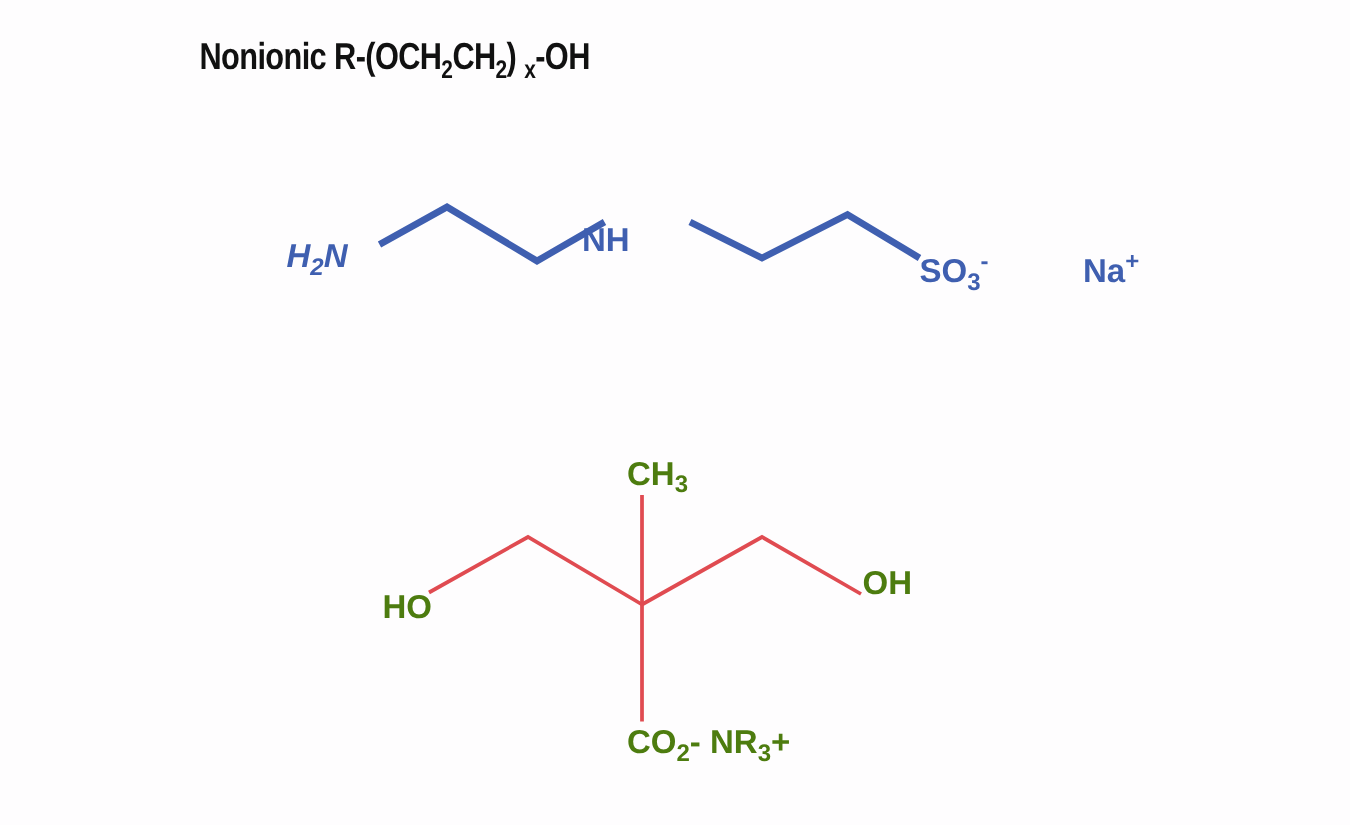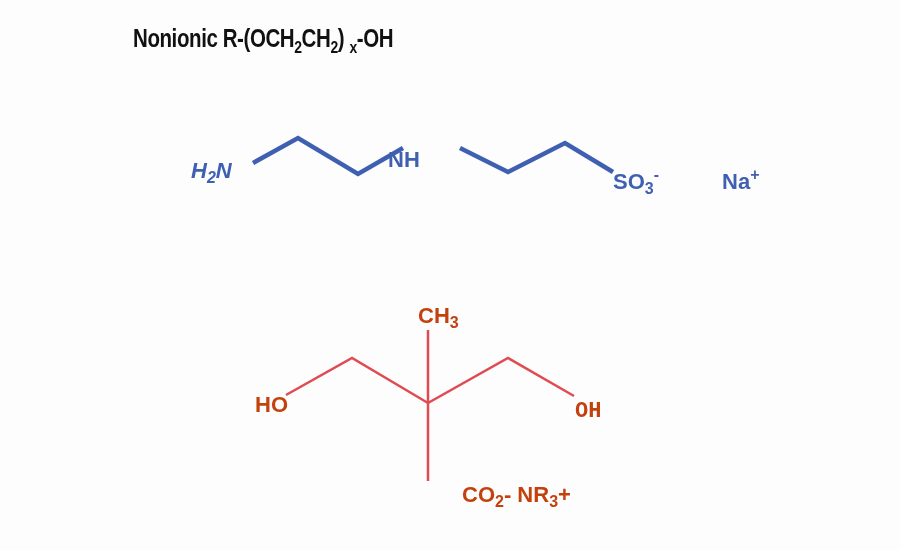--- a/index.html
+++ b/index.html
@@ -1,21 +1,21 @@
 <!DOCTYPE html>
 <html><head>
 <meta charset="utf-8">
 <style>
   html, body { margin:0; padding:0; }
   body { width:900px; height:550px; background:#fefdfe; position:relative; overflow:hidden; font-family:"Liberation Sans", sans-serif; }
   .title { position:absolute; left:133px; top:24px; font-family:"Liberation Sans", sans-serif; font-weight:bold; font-size:25px; color:#111; letter-spacing:-0.5px; transform:scaleX(0.82); transform-origin:left top; white-space:nowrap; }
   .title sub { font-size:17px; vertical-align:-6px; }
   .lbl { position:absolute; font-family:"Liberation Sans", sans-serif; font-weight:bold; font-size:22px; white-space:nowrap; }
   .blue { color:#3f5fb0; }
-  .red { color:#c2410c; }
+  .red { color:#4d7c0f; }
   .lbl sub { font-size:16px; vertical-align:-5px; }
   .lbl sup { font-size:16px; vertical-align:9px; }
   svg { position:absolute; left:0; top:0; }
 </style>
 </head>
 <body>
 
 <div class="title"><span>Nonionic R-(OCH</span><sub>2</sub><span>CH</span><sub>2</sub><span>) </span><sub>x</sub><span>-OH</span></div>
 
 <svg width="900" height="550">
@@ -26,14 +26,14 @@
   <line x1="428" y1="330" x2="428" y2="481" stroke="#e04b51" stroke-width="2.5"></line>
 </svg>
 
 <div class="lbl blue" style="left:191px; top:158px;font-style:italic;"><span>H</span><sub>2</sub><span>N</span></div>
 <div class="lbl blue" style="left:388px; top:128px;margin-top:19px;">NH</div>
 <div class="lbl blue" style="left:613px; top:166px;"><span>SO</span><sub>3</sub><sup>-</sup></div>
 <div class="lbl blue" style="left:722px; top:166px;"><span>Na</span><sup>+</sup></div>
 
 <div class="lbl red" style="left:418px; top:303px;"><span>CH</span><sub>3</sub></div>
 <div class="lbl red" style="left:255px; top:392px;">HO</div>
-<div class="lbl red" style="left:575px; top:399px;font-family:Liberation Mono, monospace;">OH</div>
-<div class="lbl red" style="left:418px; top:482px;margin-left:44px;"><span>CO</span><sub>2</sub><span>- NR</span><sub>3</sub><span>+</span></div>
+<div class="lbl red" style="left:575px; top:376px;">OH</div>
+<div class="lbl red" style="left:418px; top:482px;"><span>CO</span><sub>2</sub><span>- NR</span><sub>3</sub><span>+</span></div>
 
 </body></html>

